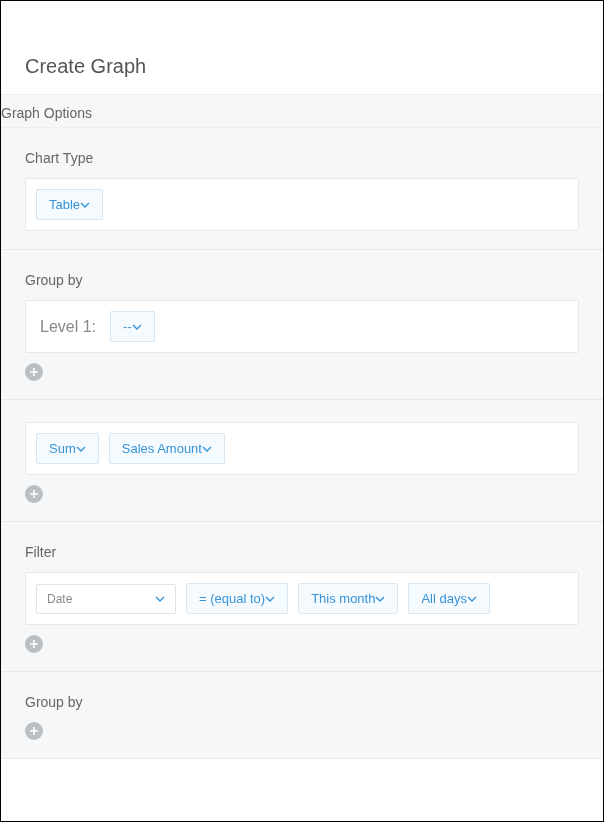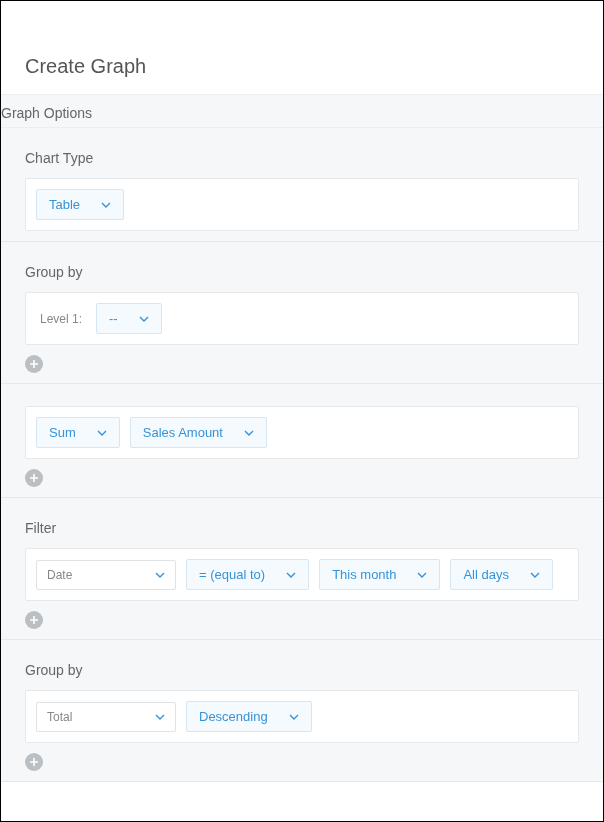--- a/index.html
+++ b/index.html
@@ -25,48 +25,48 @@
     .subheader {
       background: #f5f7f9;
       padding: 10px 8px 6px 0;
       font-size: 14px;
       color: #666;
       border-top: 1px solid #eceef0;
       border-bottom: 1px solid #eceef0;
     }
     .section {
       background: #f5f7f9;
-      padding: 22px 24px 10px 24px;
+      padding: 22px 24px 18px 24px;
       border-bottom: 1px solid #e6e9eb;
     }
     .section-label {
       font-size: 14px;
       color: #666;
       margin-bottom: 12px;
     }
     .white-panel {
       background: #fff;
       border: 1px solid #e6e9eb;
       border-radius: 2px;
       padding: 10px;
       display: flex;
       gap: 10px;
       align-items: center;
       flex-wrap: wrap;
     }
     .level-label {
-      font-size: 12px;
+      font-size: 16px;
       color: #888;
       margin-left: 4px;
       margin-right: 4px;
     }
     .blue-dropdown {
       display: inline-flex;
       align-items: center;
-      gap: 21px;
+      gap: 0;
       padding: 7px 12px;
       border: 1px solid #d6e6f3;
       background: #f5faff;
       border-radius: 2px;
       font-size: 13px;
       color: #3693d7;
       cursor: pointer;
       white-space: nowrap;
     }
     .muted-dropdown {
@@ -209,36 +209,18 @@
   </div>
   <div class="plus-icon">
     <svg width="10" height="10" viewBox="0 0 10 10">
         <path d="M5 1 V9 M1 5 H9" stroke="#fff" stroke-width="1.6"></path>
       </svg>
   </div>
 </div>
 
 <div class="section">
   <div class="section-label">Group by</div>
-  <div class="white-panel">
-    <div class="muted-dropdown">
-      <span>Total</span>
-      <span class="chevron">
-        <svg width="10" height="10" viewBox="0 0 10 10">
-            <path d="M1 3 L5 7 L9 3" stroke="#3693d7" stroke-width="1.4" fill="none"></path>
-          </svg>
-      </span>
-    </div>
-    <div class="blue-dropdown">
-      <span>Descending</span>
-      <span class="chevron">
-        <svg width="10" height="10" viewBox="0 0 10 10">
-            <path d="M1 3 L5 7 L9 3" stroke="#3693d7" stroke-width="1.4" fill="none"></path>
-          </svg>
-      </span>
-    </div>
-  </div>
   <div class="plus-icon">
     <svg width="10" height="10" viewBox="0 0 10 10">
         <path d="M5 1 V9 M1 5 H9" stroke="#fff" stroke-width="1.6"></path>
       </svg>
   </div>
 </div>
 
 </body></html>

